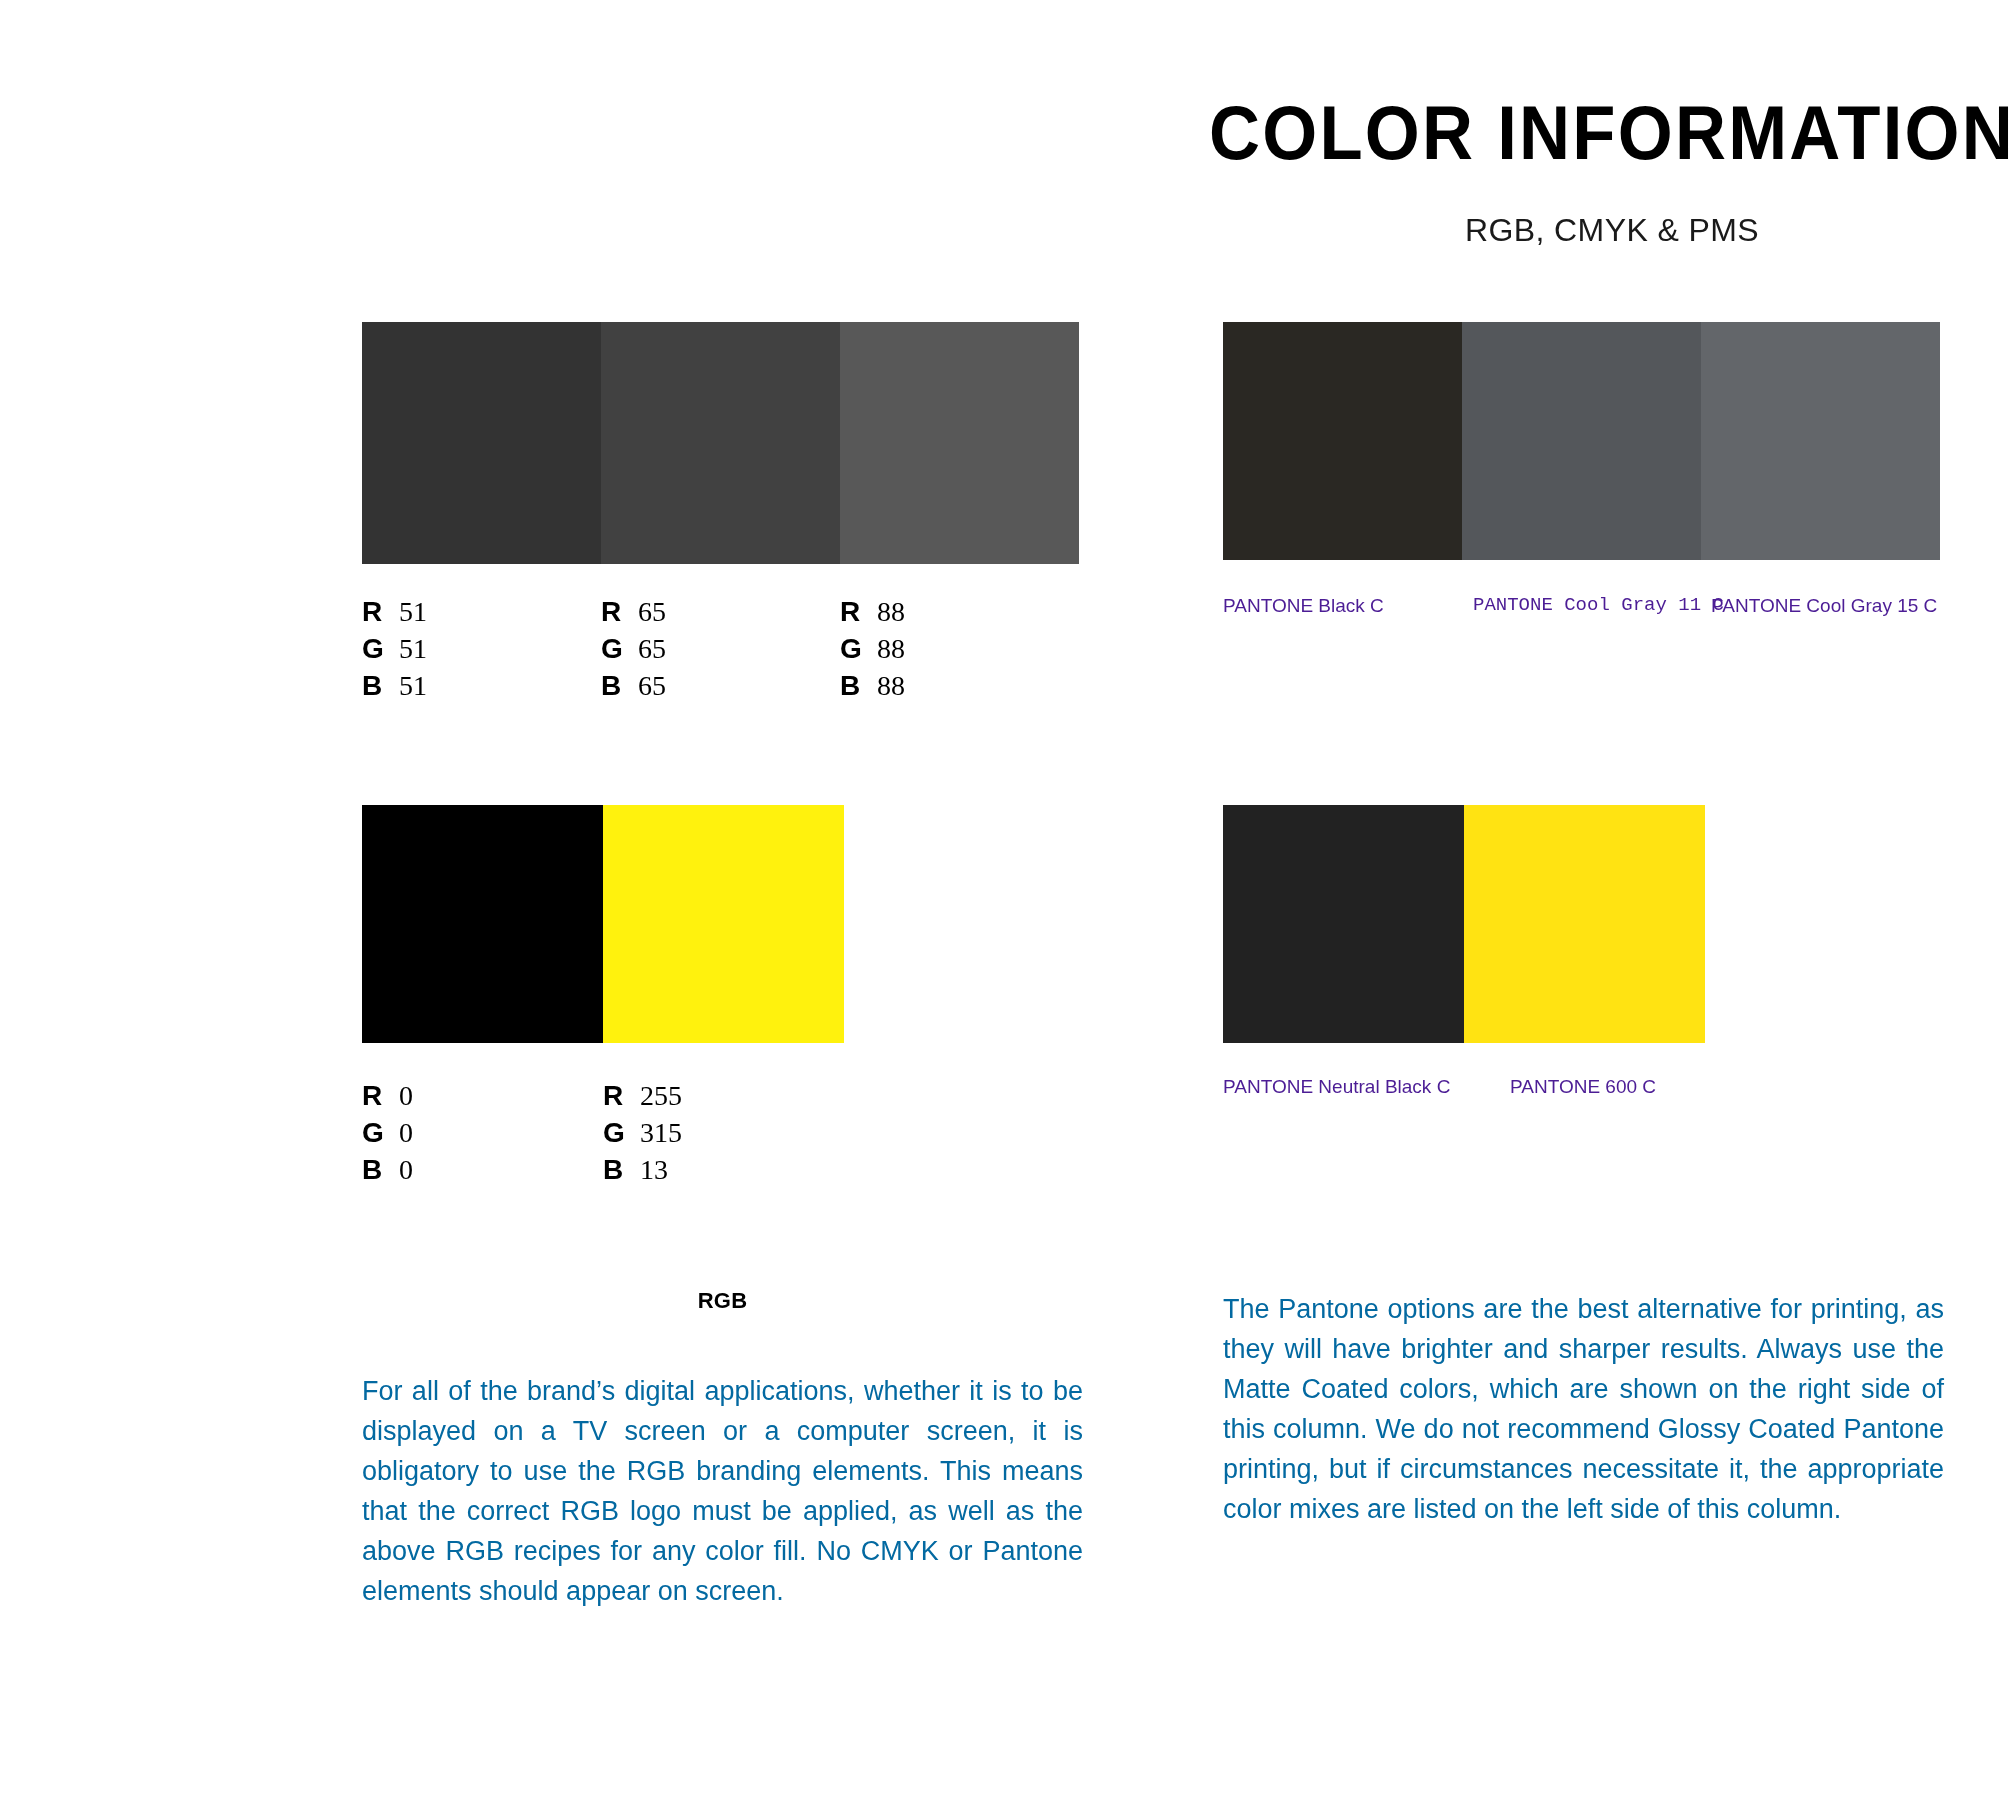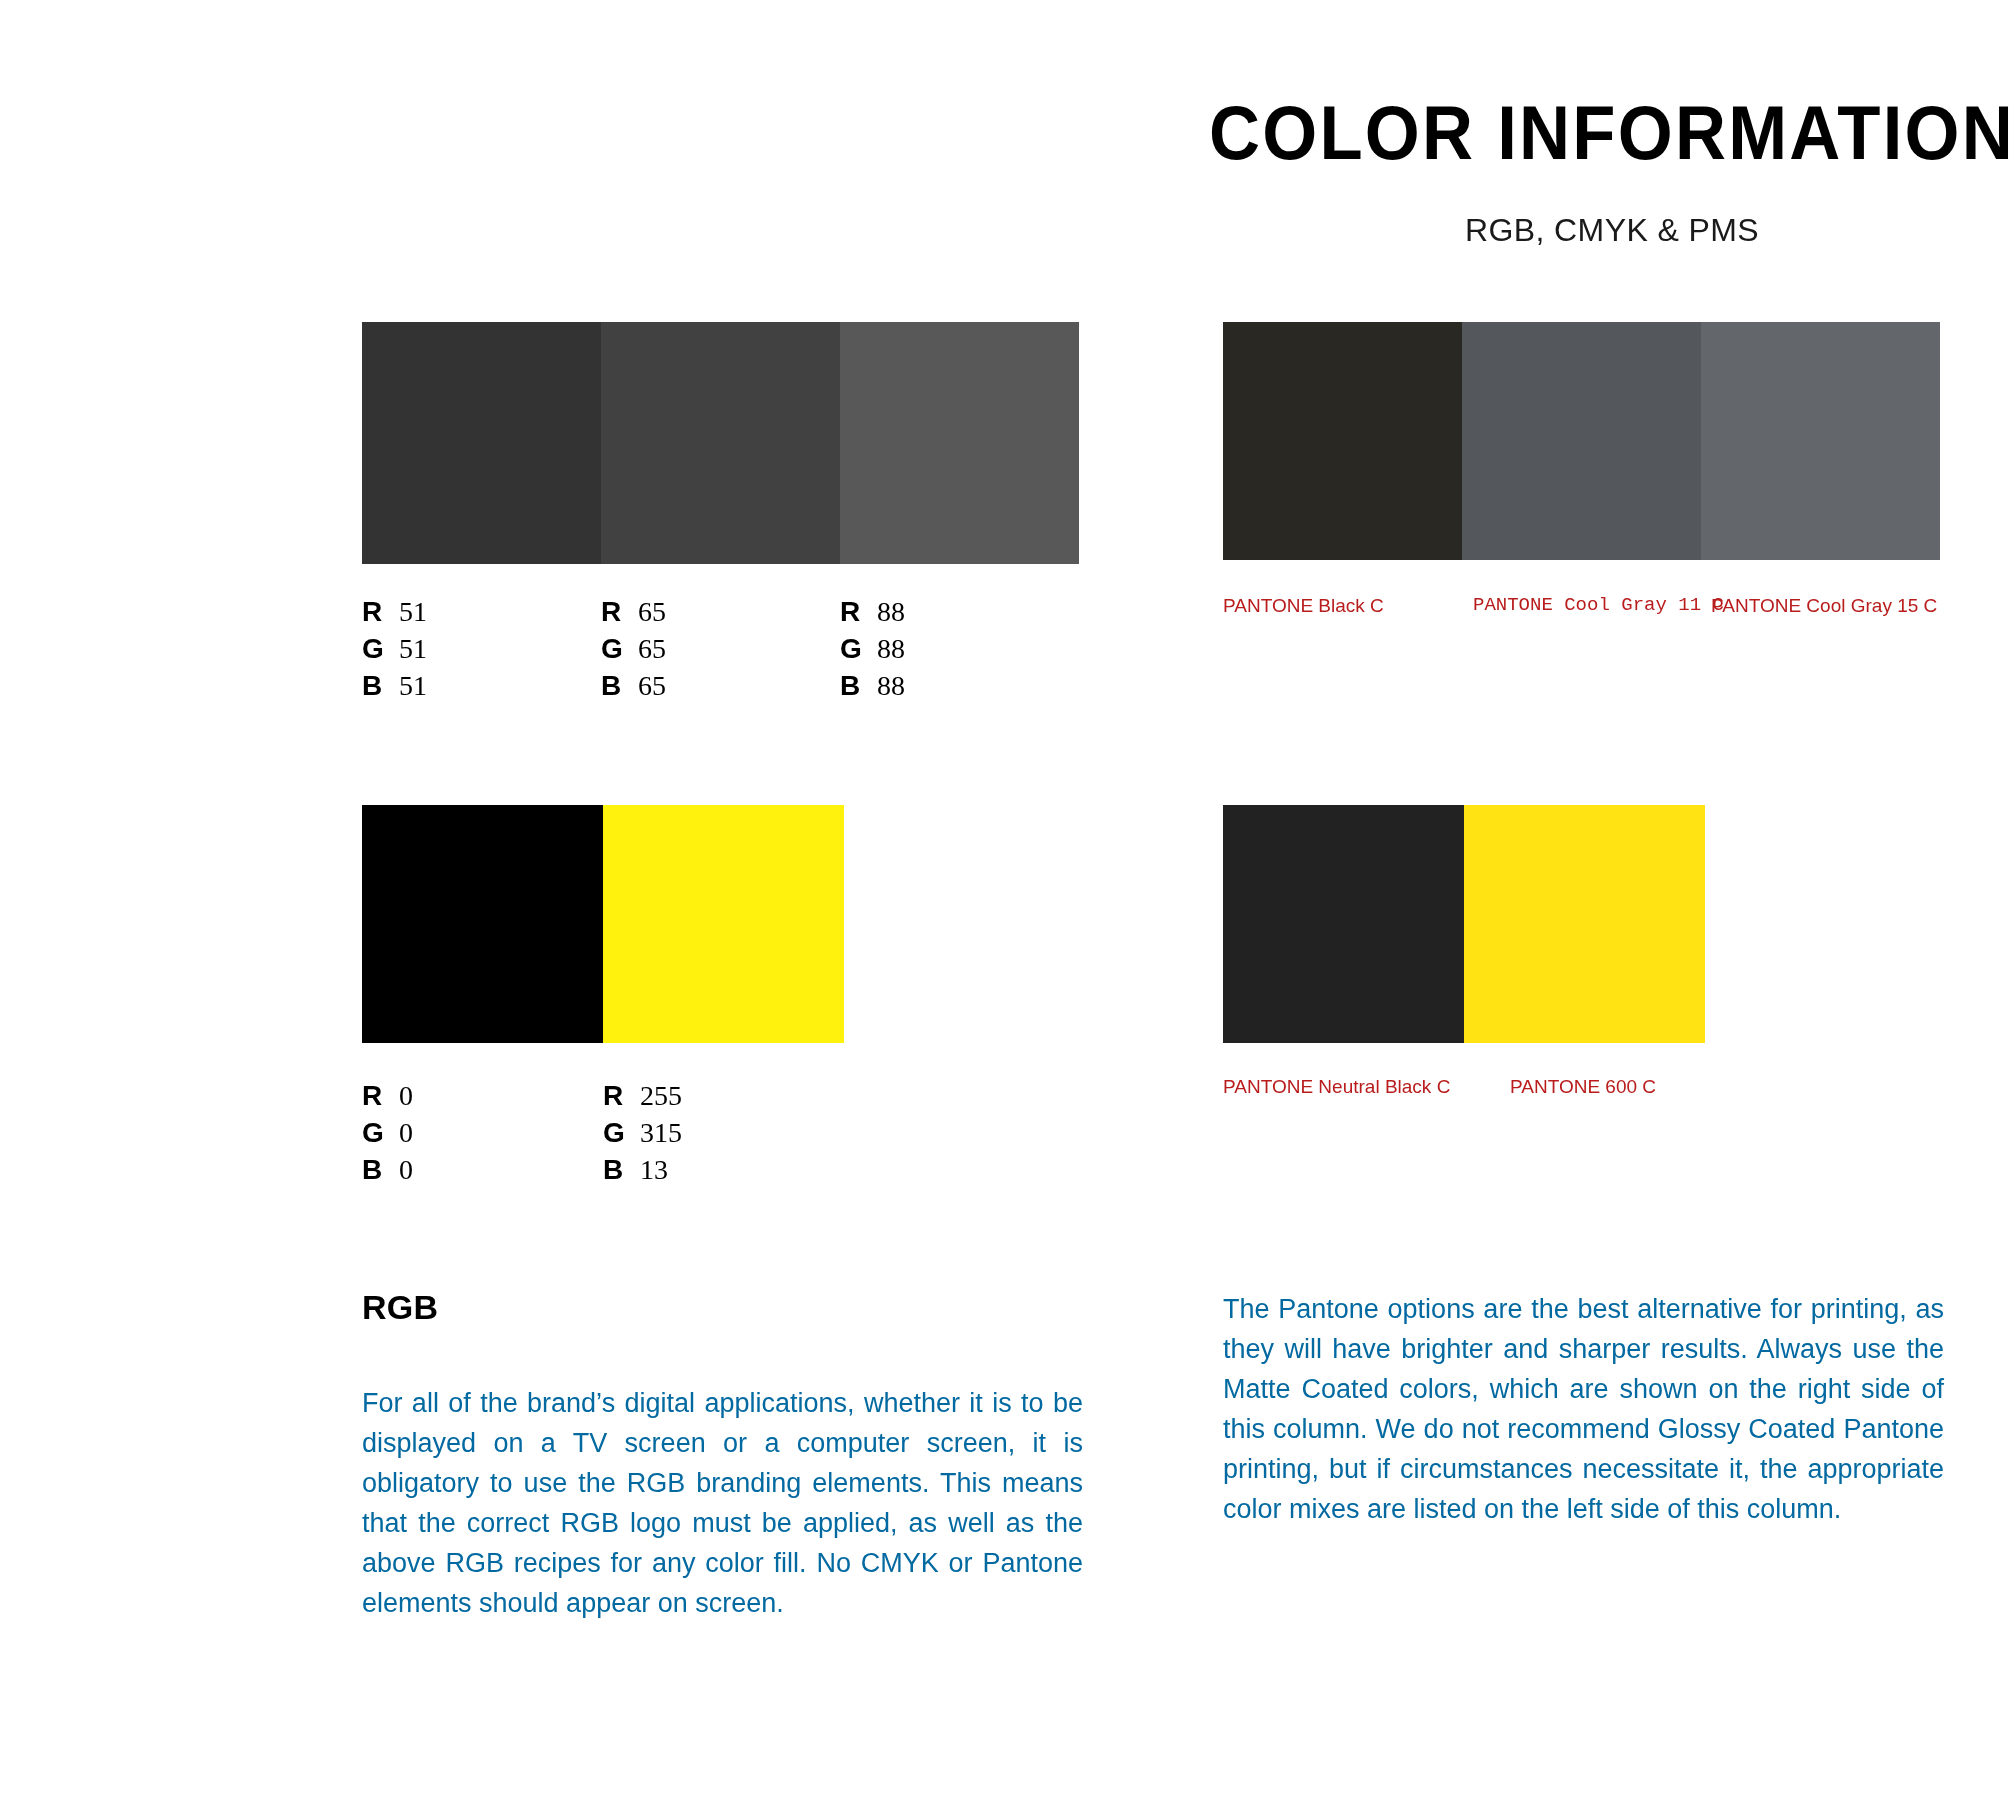--- a/index.html
+++ b/index.html
@@ -47,33 +47,33 @@
   }
   .vkey  { font-weight:700; width:37px; display:inline-block; }
   .vval  { font-weight:400;font-family:Liberation Serif, serif; }
 
   .v1-rgb  { left:362px;  top:593px; }
   .v2-rgb  { left:362px;  top:1077px; }
 
   
   .pms-caps { position:absolute; display:flex; }
   .pms-cap {
-    font-size:19px; font-weight:400; color:#b91c1c; white-space:nowrap; line-height:1;
+    font-size:19px; font-weight:400; color:#4c1d95; white-space:nowrap; line-height:1;
   }
   .p1 { left:1223px; top:596px; }
   .p2 { left:1223px; top:1077px;gap:46px; }
 
   
   .desc { position:absolute; width:721px; top:1290px; }
   .desc.d-rgb  { left:362px; }
   .desc.d-pms  { left:1223px; }
 
   .desc h3 {
-    font-size:34px; font-weight:700; color:#000;
-    letter-spacing:0.2px; line-height:1; margin-bottom:60px;
+    font-size:22px; font-weight:700; color:#000;
+    letter-spacing:0.2px; line-height:1; margin-bottom:60px;text-align:center;
   }
   .desc p {
     font-size:27px; font-weight:400; color:#0369a1;
     line-height:1.48; text-align:justify;
     hyphens:auto;
   }
 </style>
 </head>
 <body>
 

